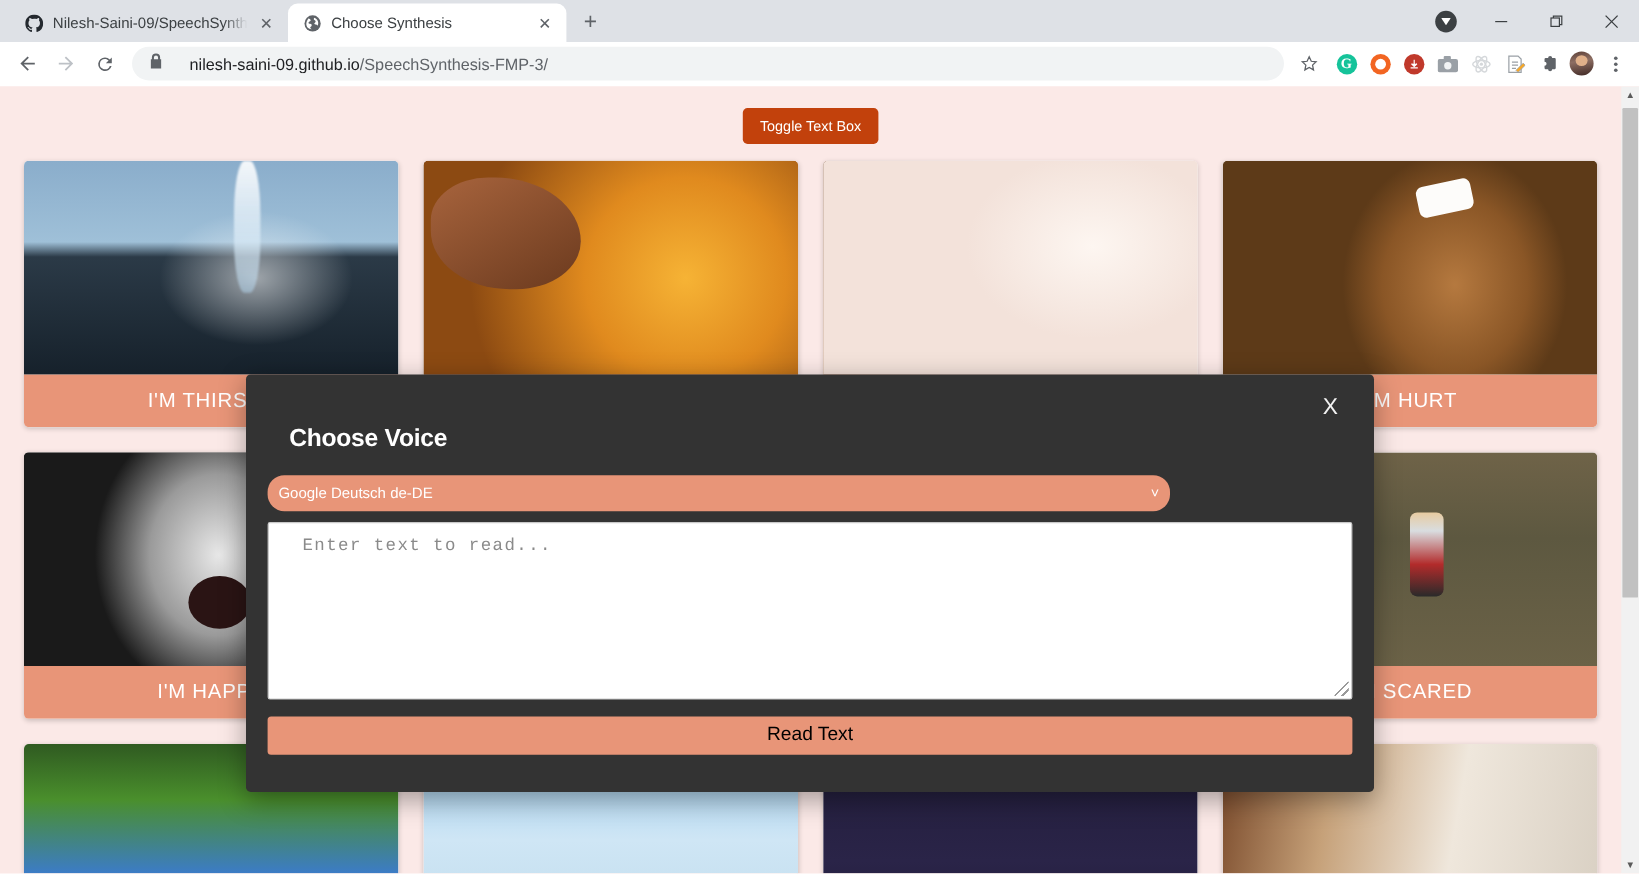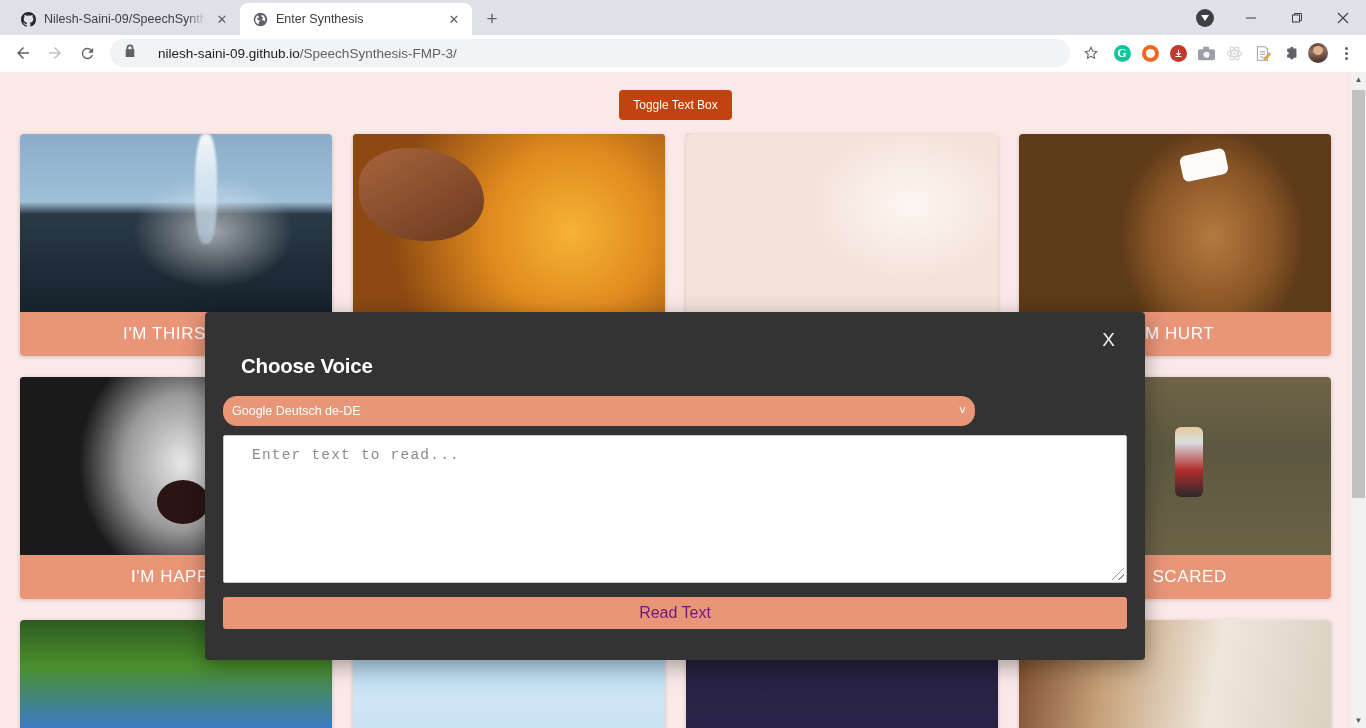--- a/index.html
+++ b/index.html
@@ -181,21 +181,21 @@
     font-family:"Liberation Mono", "DejaVu Sans Mono", monospace; letter-spacing:1.2px;
   }
   .resize-grip {
     position:absolute; right:2px; bottom:2px; width:12px; height:12px;
     background:
       linear-gradient(135deg, transparent 46%, #9a9a9a 46%, #9a9a9a 54%, transparent 54%),
       linear-gradient(135deg, transparent 72%, #9a9a9a 72%, #9a9a9a 80%, transparent 80%);
   }
   .read-btn {
     margin-top:14px; width:904px; height:32px; background:#e89578;
-    color:#701a75; border:none; border-radius:3px; font-size:16px;
+    color:#000000; border:none; border-radius:3px; font-size:16px;
     font-family:"Liberation Sans", sans-serif;
     display:flex; align-items:center; justify-content:center;
   }
 
   
   .scrollbar { width:15px; background:#f1f1f1; flex:0 0 15px; position:relative; }
   .sb-arrow { height:15px; display:flex; align-items:center; justify-content:center; color:#5a5a5a; font-size:8px; }
   .sb-arrow.bottom { position:absolute; bottom:0; left:0; right:0; }
   .sb-thumb { position:absolute; left:1px; right:1px; top:18px; height:408px; background:#c1c1c1; border-radius:1px; }
 </style>
@@ -215,21 +215,21 @@
       <span class="tab-close">✕</span>
     </div>
 
     <div class="tab active">
       <span class="tab-favicon">
         <svg width="15" height="15" viewBox="0 0 16 16">
           <circle cx="8" cy="8" r="7.2" fill="#5f6368"></circle>
           <path fill="#ffffff" d="M4.2 3.6c1.3.2 2.3 1 2.1 1.9-.2.9-1.5.8-1.9 1.6-.3.7.5 1.2 1.4 1.3.9.1 1.6.6 1.4 1.5-.2.9-1.4 1.1-1.3 2 .1.6.6 1 1.3 1.2-2.6.1-4.8-2-4.8-4.6 0-1.9 1-3.5 1.8-4.9zM9.4 2.9c2.1.6 3.6 2.5 3.6 4.8 0 .9-.2 1.7-.7 2.4-.2-.8-1-1.2-1.8-1.2-.7 0-1.1-.4-.9-1 .2-.7 1.2-.9 1.1-1.7-.1-.8-1.3-.9-1.6-1.6-.2-.6.1-1.2.3-1.7z"></path>
         </svg>
       </span>
-      <span class="tab-title">Enter Synthesis</span>
+      <span class="tab-title">Choose Synthesis</span>
       <span class="tab-close">✕</span>
     </div>
 
     <div class="newtab">+</div>
 
     <div class="winctl">
       <div class="winbtn">
         <span class="caret-circle">
           <svg width="8" height="6" viewBox="0 0 8 6">
               <path fill="#ffffff" d="M0 0h8L4 6z"></path>

